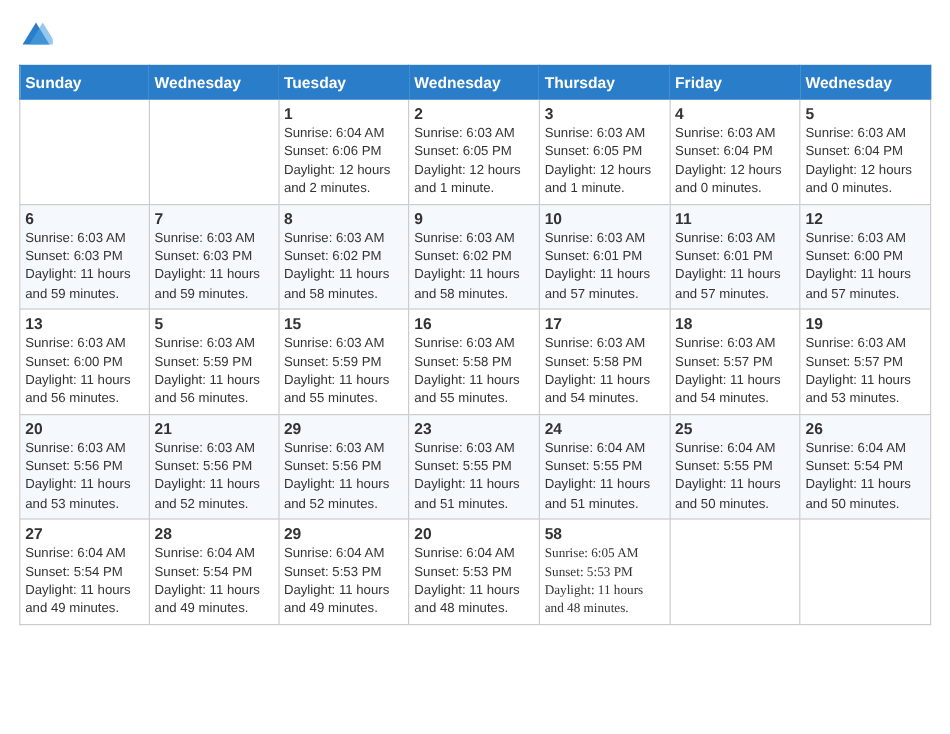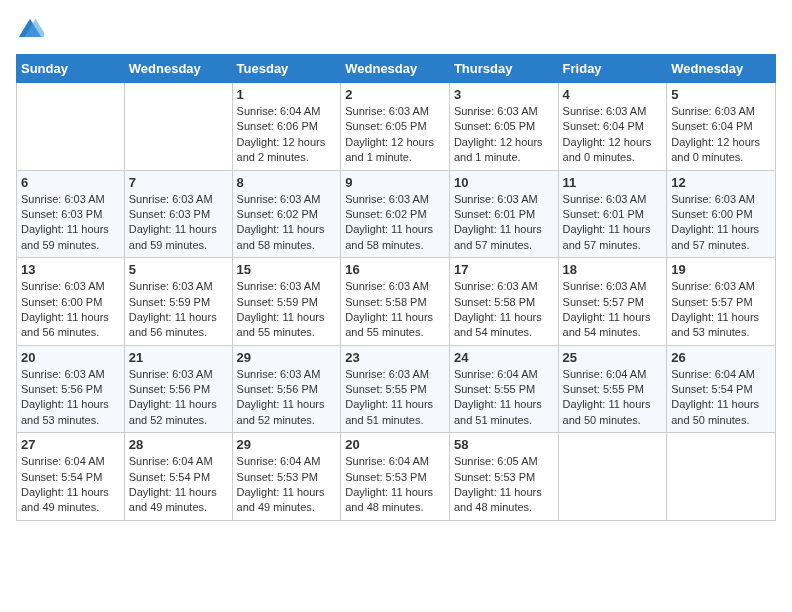--- a/index.html
+++ b/index.html
@@ -336,21 +336,21 @@
         </td>
         <td>
           <span class="day-number">20</span>
           <div class="day-info" style="white-space: pre-line;">Sunrise: 6:04 AM
 Sunset: 5:53 PM
 Daylight: 11 hours
 and 48 minutes.</div>
         </td>
         <td>
           <span class="day-number">58</span>
-          <div class="day-info" style="white-space: pre-line;">Sunrise: 6:05 AM
+          <div class="day-info" style="white-space: pre-line; font-family: Liberation Serif, serif;">Sunrise: 6:05 AM
 Sunset: 5:53 PM
 Daylight: 11 hours
 and 48 minutes.</div>
         </td>
         <td class="empty-cell"></td>
         <td class="empty-cell"></td>
       </tr>
     </tbody>
 </table>
 

